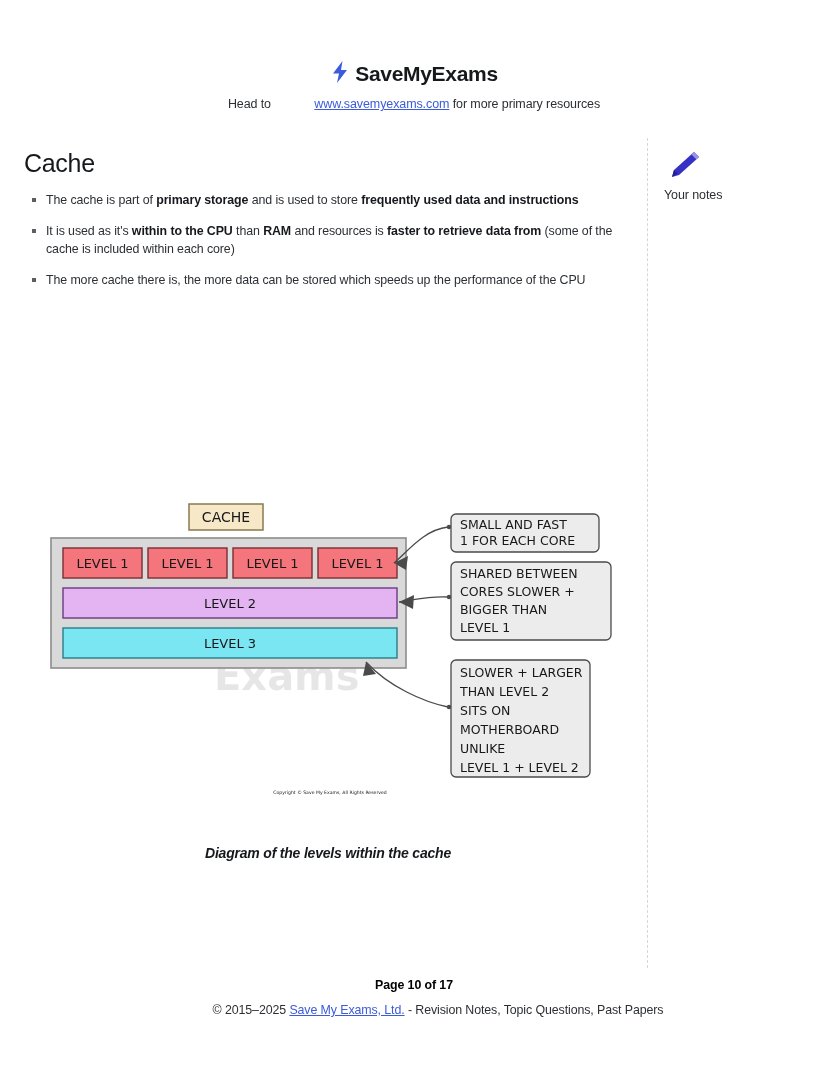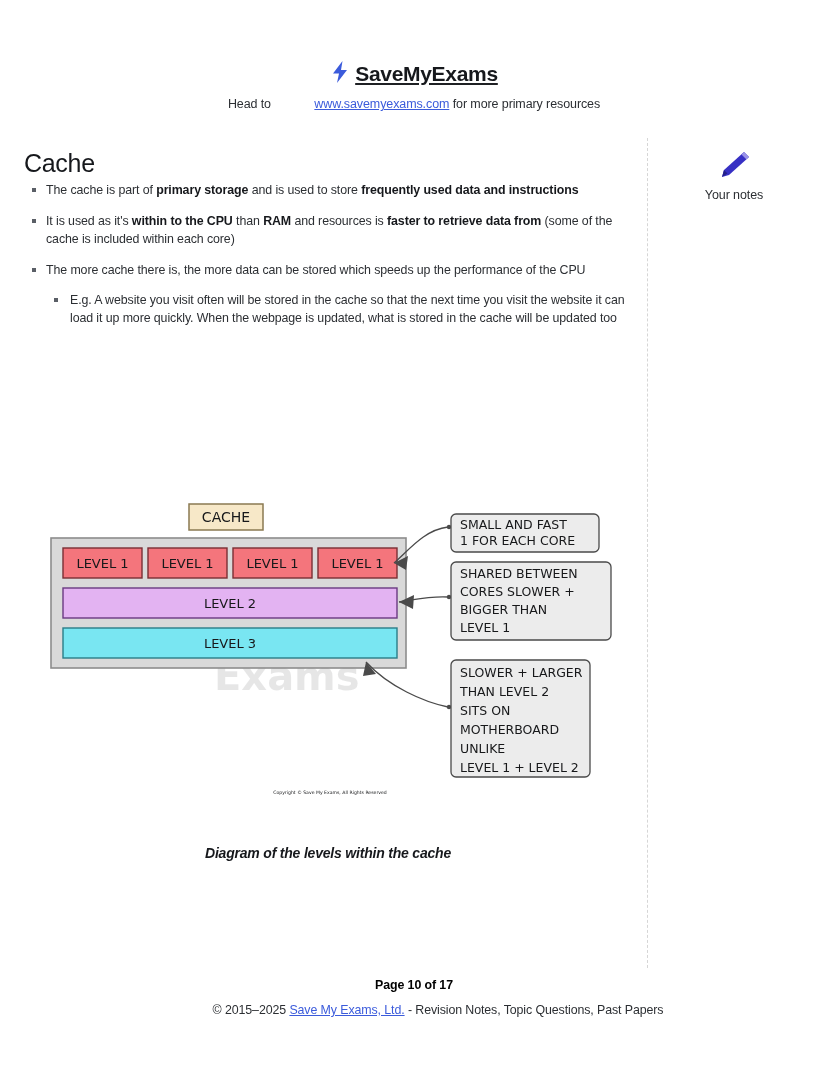--- a/index.html
+++ b/index.html
@@ -13,21 +13,20 @@
   .page { position: relative; width: 828px; height: 1071px; }
 
   
   .brand-header {
     position: absolute; left: 0; top: 60px; width: 828px;
     text-align: center;
   }
   .brand-lockup {
     display: inline-flex; align-items: center; gap: 5px;
     line-height: 1;
-    text-decoration: underline;
   }
   .bolt-icon { display: block; }
   .brand-name {
     font-size: 21px; font-weight: 700; letter-spacing: -0.3px;
     color: #16181c;
   }
   .brand-sub {
     margin-top: 9px; font-size: 12.5px; color: #2c2f33;
     letter-spacing: -0.1px;
   }
@@ -38,38 +37,38 @@
   
   .divider {
     position: absolute; left: 647px; top: 138px;
     width: 0; height: 830px;
     border-left: 1px dashed #d6d6d6;
   }
 
   
   .notes-col {
     position: absolute; left: 664px; top: 148px; width: 140px;
-    text-align: center;
+    text-align: left;
   }
   .pencil-wrap { height: 34px; }
   .notes-label {
     margin-top: 6px; font-size: 12.5px; color: #2c2f33;
     letter-spacing: -0.1px;
   }
 
   
   .content {
     position: absolute; left: 24px; top: 148px; width: 608px;
   }
   .page-title {
     font-size: 25px; font-weight: 400; color: #16181c;
     letter-spacing: -0.3px; line-height: 1.2;
   }
 
-  ul.lvl1 { list-style: none; margin-top: 4px; }
+  ul.lvl1 { list-style: none; margin-top: 14px; }
   ul.lvl1 > li {
     position: relative; padding-left: 22px; margin-bottom: 13px;
     font-size: 12.4px; line-height: 1.45; color: #2c2f33;
     letter-spacing: -0.1px;
   }
   ul.lvl1 > li::before {
     content: ""; position: absolute; left: 8px; top: 6px;
     width: 4px; height: 4px; background: #5a5f66;
   }
   ul.lvl2 { list-style: none; margin-top: 12px; }
@@ -147,23 +146,21 @@
       </svg>
     </div>
     <div class="notes-label">Your notes</div>
   </div>
 
   <div class="content">
     <h1 class="page-title">Cache</h1>
     <ul class="lvl1" id="bullets">
         <li><span>The cache is part of </span><b>primary storage</b><span> and is used to store </span><b>frequently used data and instructions</b></li>
         <li><span>It is used as it's </span><b>within to the CPU</b><span> than </span><b>RAM</b><span> and resources is </span><b>faster to retrieve data from</b><span> (some of the cache is included within each core)</span></li>
-        <li><span>The more cache there is, the more data can be stored which speeds up the performance of the CPU</span><ul class="lvl2">
-            <li>E.g. A website you visit often will be stored in the cache so that the next time you visit the website it can load it up more quickly. When the webpage is updated, what is stored in the cache will be updated too</li>
-          </ul></li>
+        <li><span>The more cache there is, the more data can be stored which speeds up the performance of the CPU</span></li>
       </ul>
   </div>
 
   <div class="diagram">
     <svg width="608" height="320" viewBox="0 0 608 320">
 
       <g opacity="0.10" pointer-events="none">
         <text id="wm1" class="dgm-text" x="190" y="160" font-size="40" font-weight="700" fill="#b47de0">Save My</text>
         <text id="wm2" class="dgm-text" x="190" y="198" font-size="40" font-weight="700" fill="#b47de0">Exams</text>
       </g>

